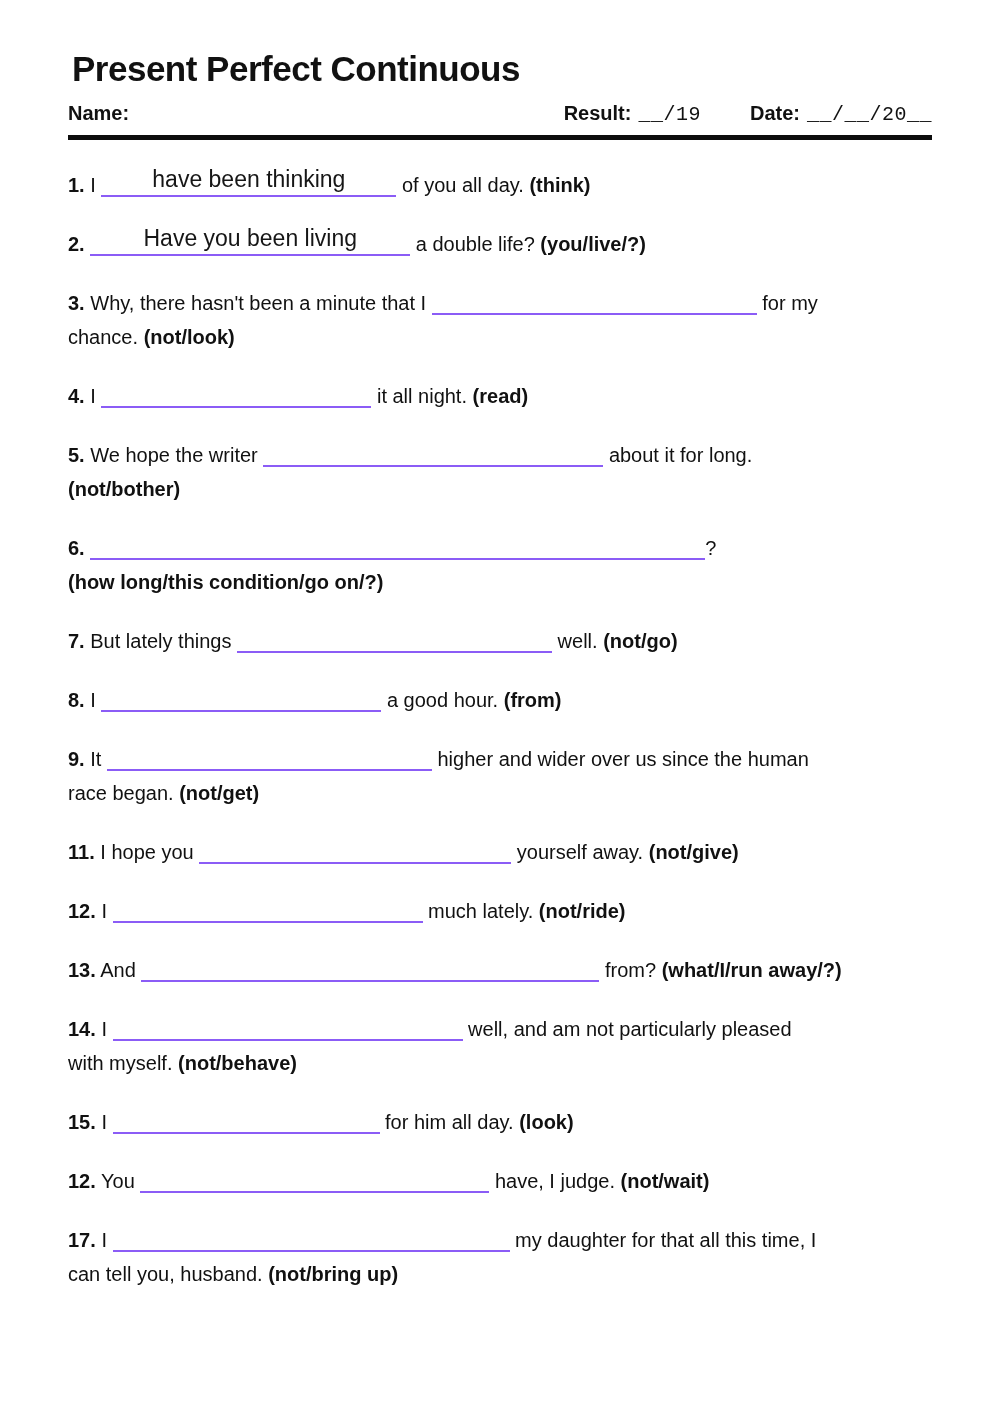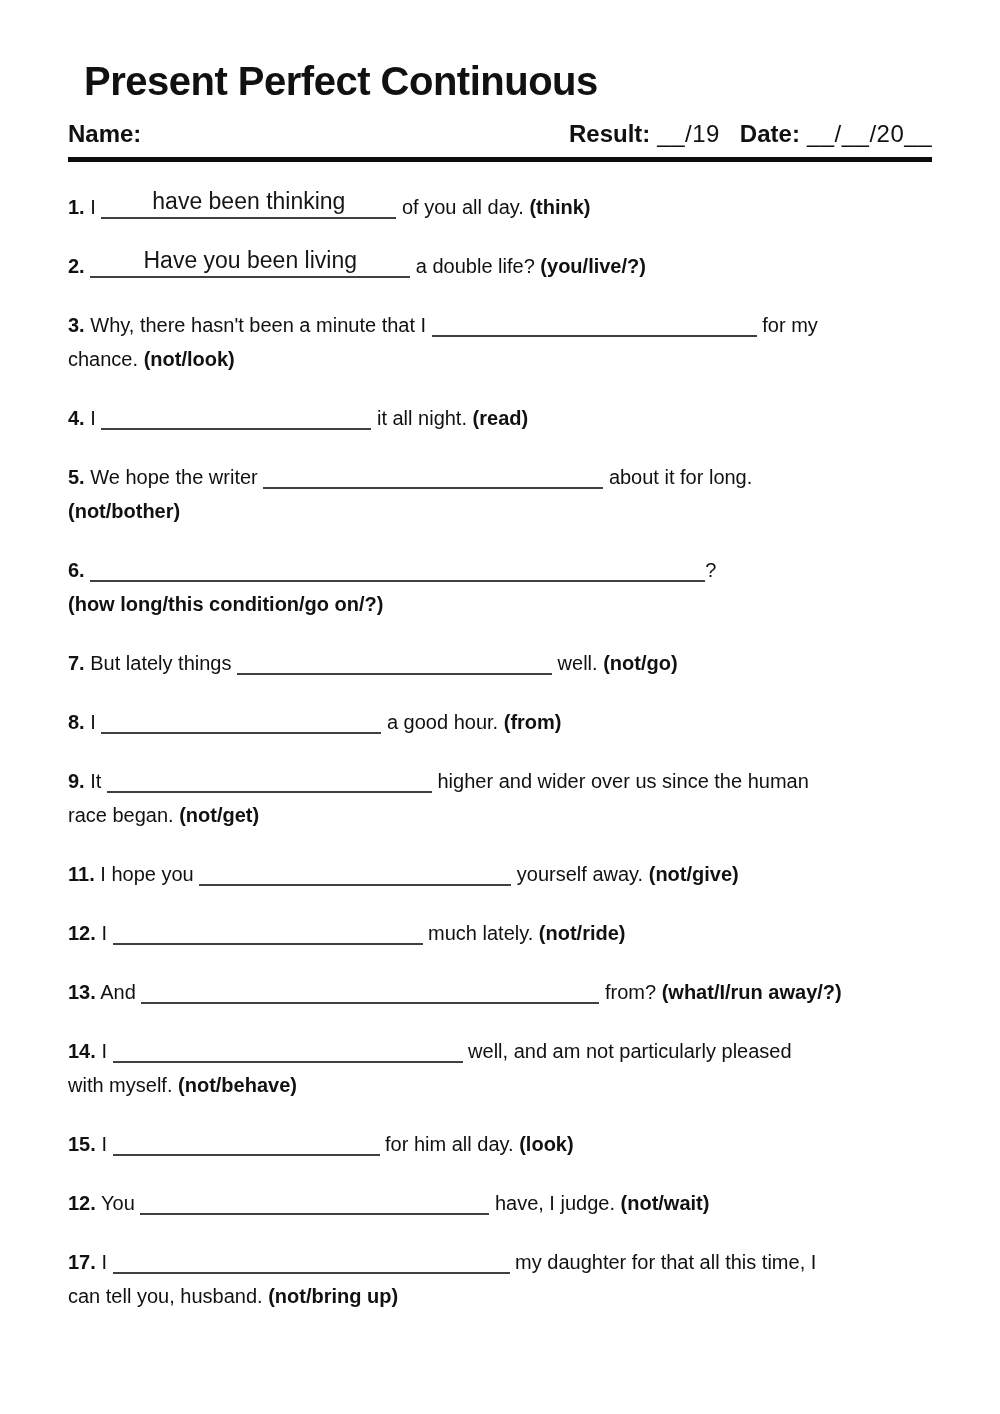--- a/index.html
+++ b/index.html
@@ -8,53 +8,53 @@
     width: 1000px;
     height: 1414px;
     background: #ffffff;
     color: #111111;
     font-family: "Liberation Sans", sans-serif;
     overflow: hidden;
     box-sizing: border-box;
     padding: 0 68px;
   }
   h1.title {
-    margin: 16px;
+    margin: 4px;
     padding-top: 42px;
-    font-size: 40px;
+    font-size: 35px;
     line-height: 46px;
     font-weight: bold;
     letter-spacing: -0.5px;
     color: #111111;
   }
   .meta-row {
     margin-top: 10px;
     display: flex;
     justify-content: space-between;
     align-items: baseline;
-    font-size: 24px;
+    font-size: 20px;
   }
-  .meta-right { display: flex; gap: 20px; align-items: flex-start; }
+  .meta-right { display: flex; gap: 49px; align-items: flex-start; }
   .meta-pair { display: flex; gap: 7px; align-items: baseline; }
   .meta-label { font-weight: bold; }
-  .meta-value { font-weight: normal; letter-spacing: 0.5px; }
+  .meta-value { font-weight: normal; letter-spacing: 0.5px; font-family: Liberation Mono, monospace; }
   .divider {
     margin-top: 9px;
     height: 5px;
     background: #0d0d0d;
   }
   .questions { margin-top: 28px; font-size: 20px; }
   .question { margin-bottom: 25px; }
   .line { line-height: 34px; white-space: nowrap; }
   .num, .hint { font-weight: bold; }
   .blank {
     display: inline-block;
     position: relative;
     height: 1px;
-    border-bottom: 2px solid #404040;
+    border-bottom: 2px solid #8b5cf6;
     vertical-align: -5px;
   }
   .answer {
     position: absolute;
     left: 0;
     right: 0;
     bottom: 4px;
     text-align: center;
     font-size: 23px;
     line-height: 1;

